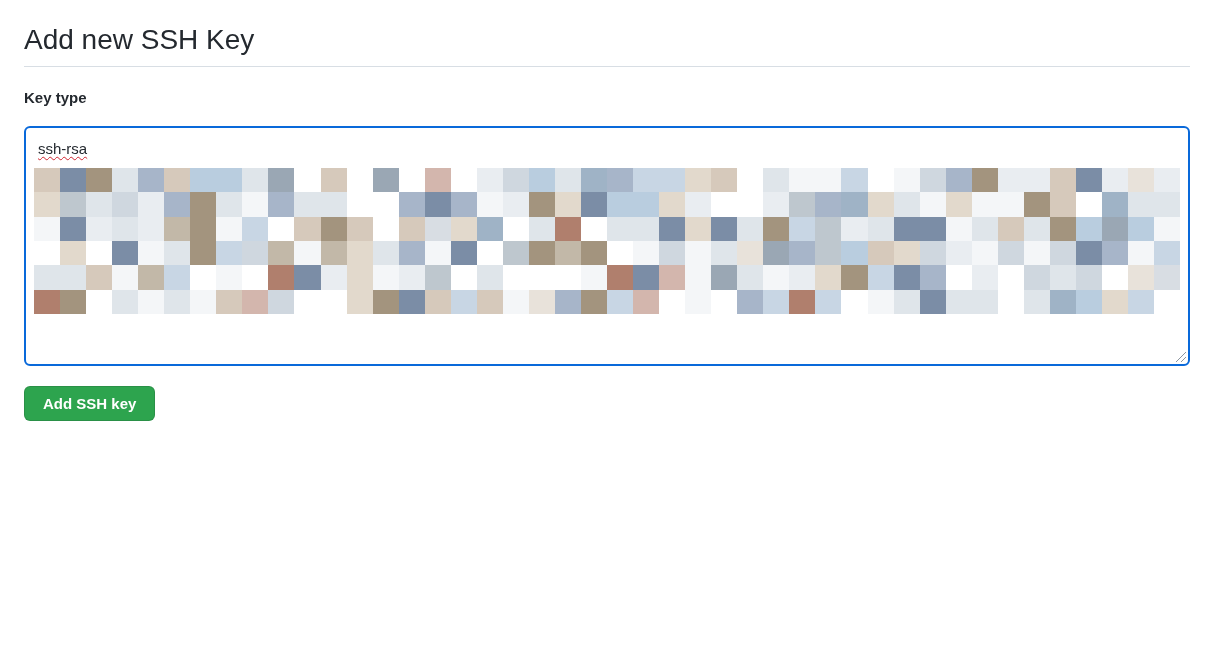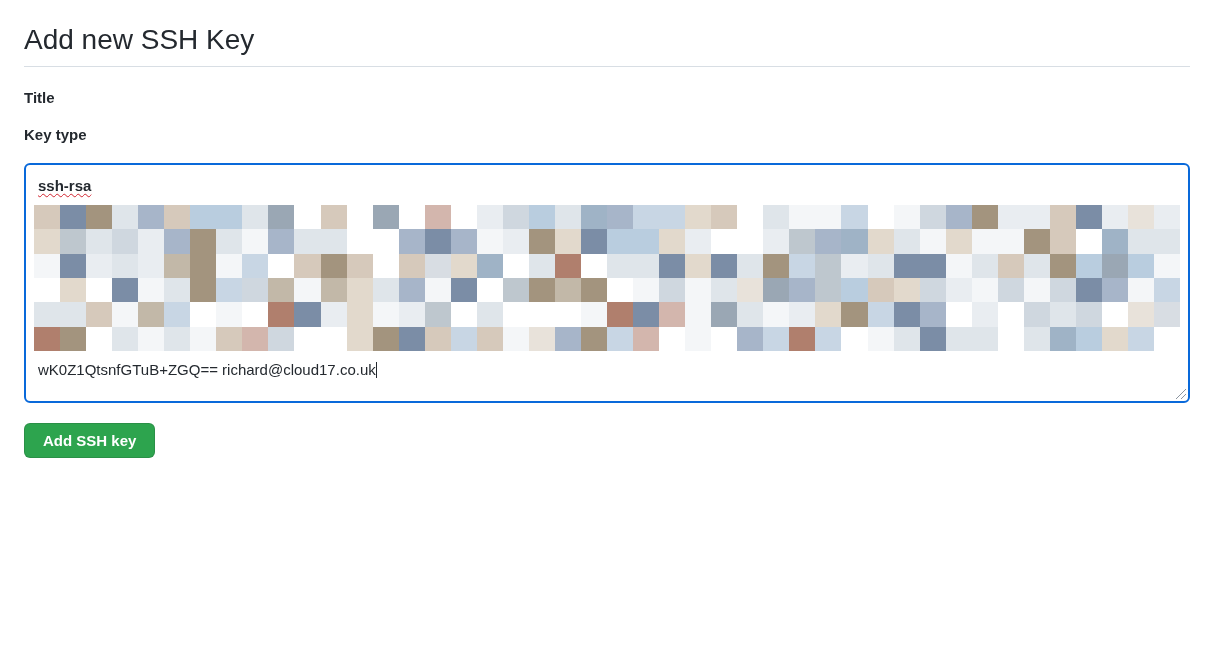--- a/index.html
+++ b/index.html
@@ -71,21 +71,20 @@
       padding: 10px 12px;
       min-height: 240px;
       overflow: hidden;
     }
     .key-prefix {
       font-size: 15px;
       line-height: 1.5;
       text-decoration: underline wavy #d1242f;
       text-decoration-thickness: 1px;
       text-underline-offset: 2px;
-      font-weight: bold;
     }
     .key-suffix {
       font-size: 15px;
       line-height: 1.5;
       position: absolute;
       left: 12px;
       bottom: 20px;
     }
     .key-caret {
       display: inline-block;
@@ -135,21 +134,20 @@
     }
   </style>
 </head>
 <body>
 
 
 
 <h1 class="page-title">Add new SSH Key</h1>
 
 <div class="form-group">
-  <label class="form-label">Title</label>
 </div>
 
 <div class="form-group">
   <label class="form-label">Key type</label>
 </div>
 
 <div class="form-group">
   <div class="key-textarea-container">
     <span class="key-prefix">ssh-rsa</span>
     <div class="pixel-region" id="pixel-region">
@@ -423,23 +421,20 @@
           <div class="pixel-cell" style="background: rgb(223, 229, 234);"></div>
           <div class="pixel-cell" style="background: rgb(255, 255, 255);"></div>
           <div class="pixel-cell" style="background: rgb(223, 229, 234);"></div>
           <div class="pixel-cell" style="background: rgb(159, 179, 198);"></div>
           <div class="pixel-cell" style="background: rgb(185, 205, 223);"></div>
           <div class="pixel-cell" style="background: rgb(226, 217, 204);"></div>
           <div class="pixel-cell" style="background: rgb(200, 214, 228);"></div>
           <div class="pixel-cell" style="background: rgb(255, 255, 255);"></div>
         </div>
       </div>
-    <div class="key-suffix">
-      <span>wK0Z1QtsnfGTuB+ZGQ== richard@cloud17.co.uk</span><span class="key-caret"></span>
-    </div>
     <svg class="resize-handle" viewBox="0 0 12 12">
       <line x1="2" y1="12" x2="12" y2="2" stroke="#8c959f" stroke-width="1"></line>
       <line x1="7" y1="12" x2="12" y2="7" stroke="#8c959f" stroke-width="1"></line>
     </svg>
   </div>
 </div>
 
 <button class="btn-primary">Add SSH key</button>
 
 

